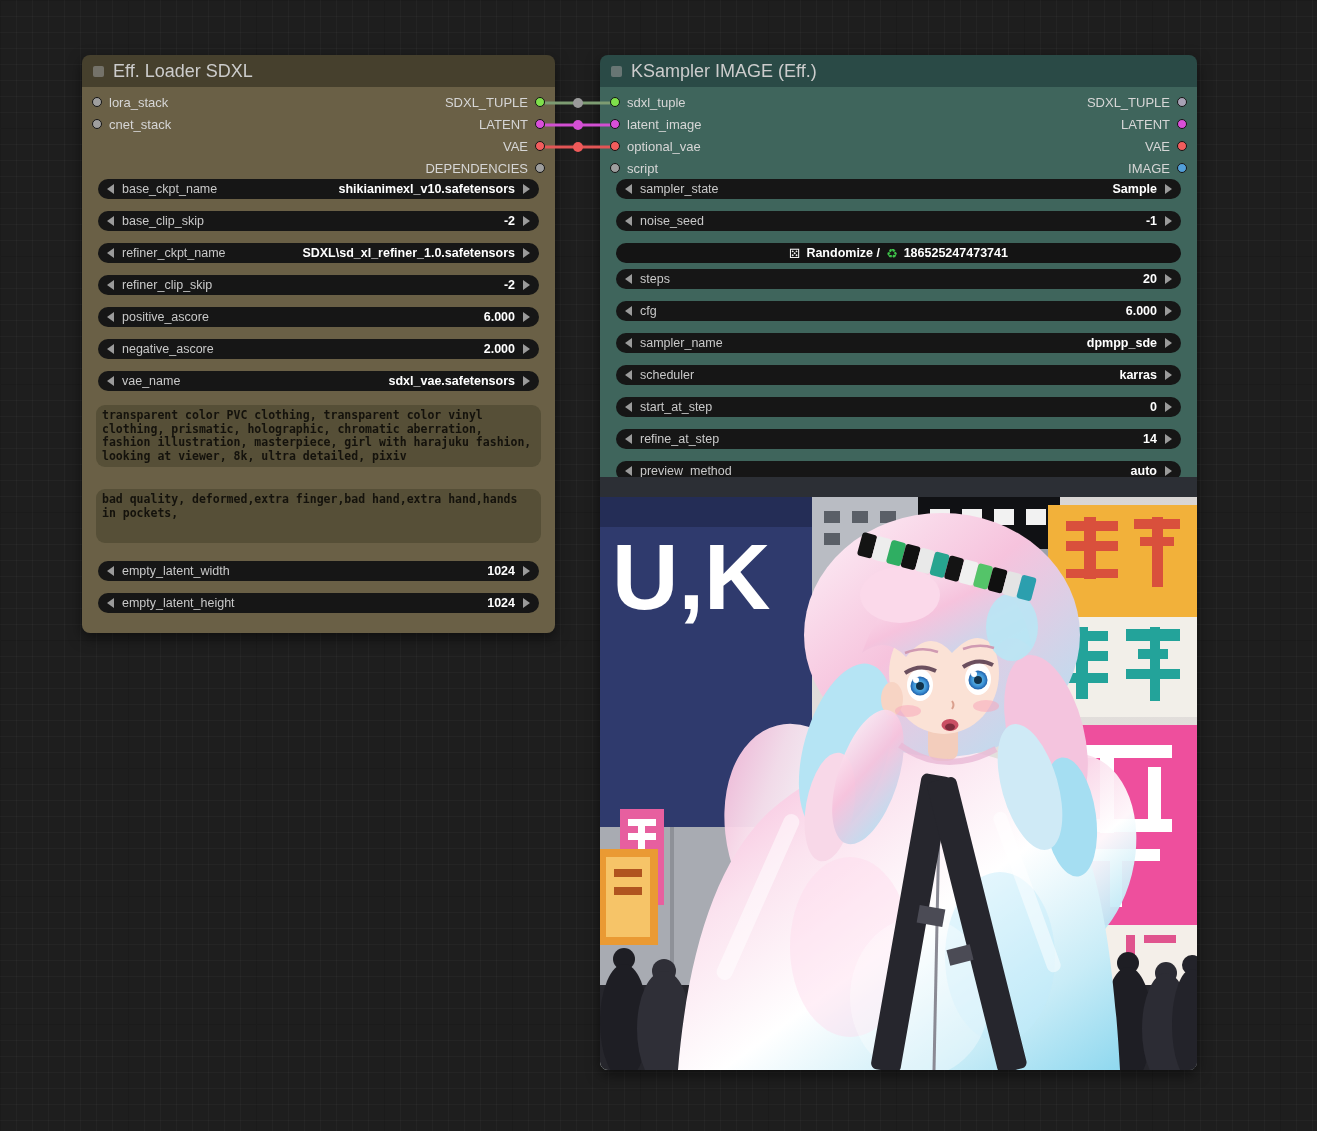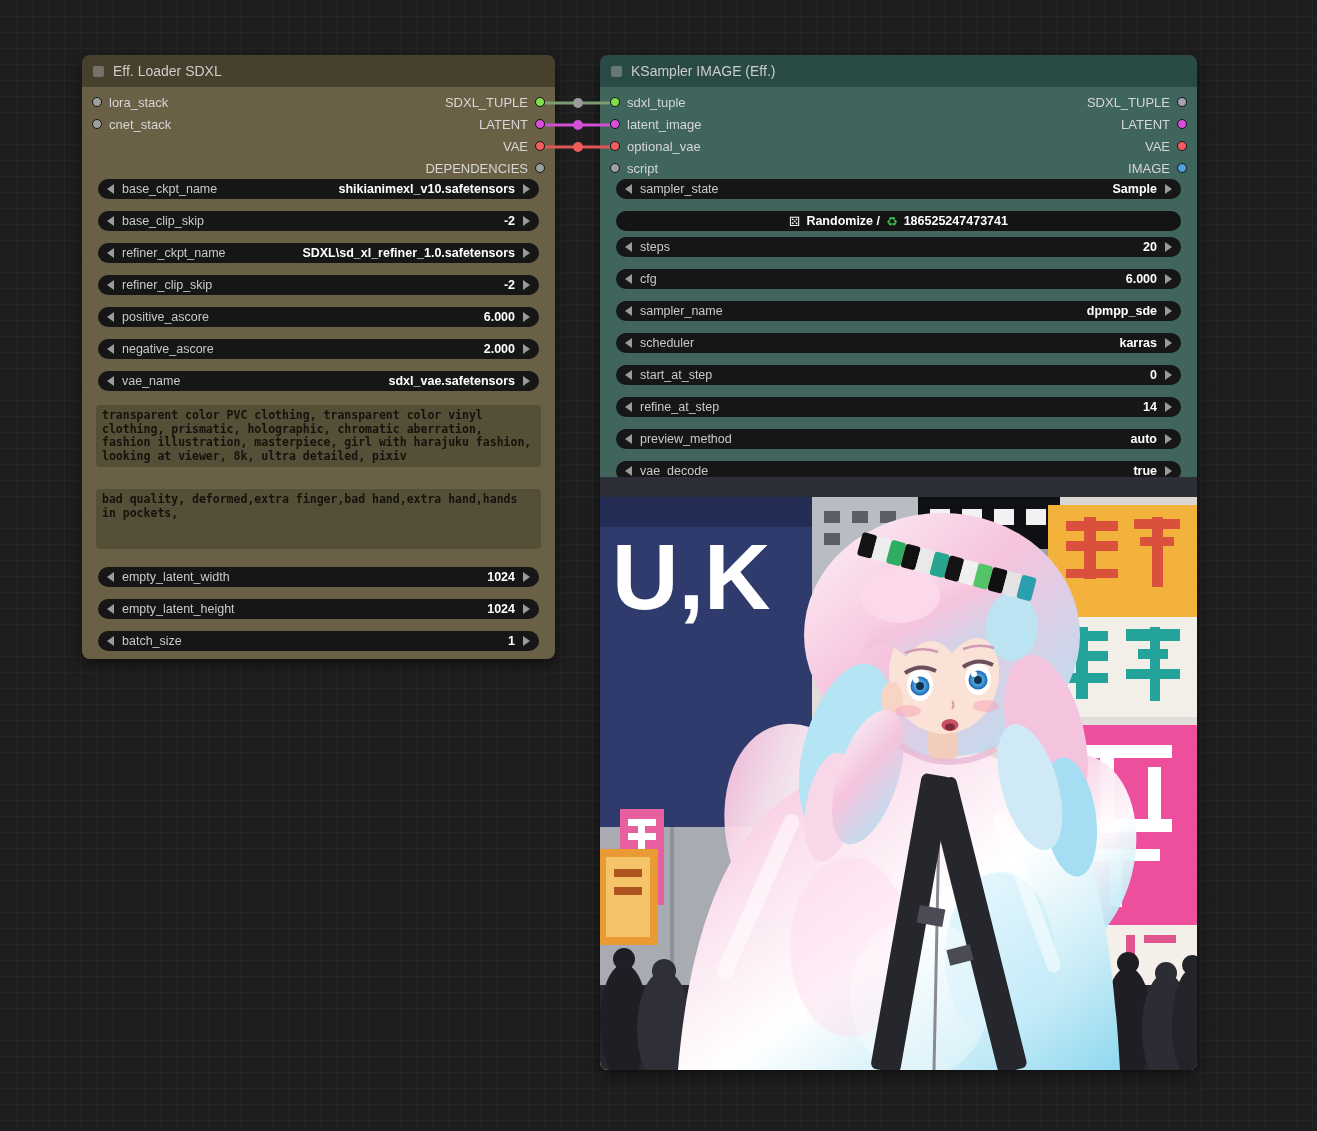--- a/index.html
+++ b/index.html
@@ -9,34 +9,34 @@
     background-color:#1e1e1e;
     background-image:
       linear-gradient(rgba(255,255,255,.028) 1px, transparent 1px),
       linear-gradient(90deg, rgba(255,255,255,.028) 1px, transparent 1px),
       linear-gradient(rgba(0,0,0,.30) 1px, transparent 1px),
       linear-gradient(90deg, rgba(0,0,0,.30) 1px, transparent 1px);
     background-size:16px 16px,16px 16px,128px 128px,128px 128px;
     font-family:"Liberation Sans","DejaVu Sans",sans-serif;
   }
   .node{position:absolute;border-radius:8px;box-shadow:0 5px 14px rgba(0,0,0,.5);overflow:hidden;}
-  .node-title{height:32px;display:flex;align-items:center;gap:9px;padding:0 11px;font-size:14px;color:#cccccc;}
+  .node-title{height:32px;display:flex;align-items:center;gap:9px;padding:0 11px;font-size:18px;color:#cccccc;}
   .collapse-box{width:11px;height:11px;border-radius:2px;background:#9a9a9a;opacity:.55;flex:0 0 auto;}
   .node-body{position:relative;padding:4px 10px 8px;}
   .slots{display:flex;justify-content:space-between;}
   .slot-col{display:flex;flex-direction:column;}
   .slot-row{height:22px;display:flex;align-items:center;gap:7px;font-size:13px;color:#d6d6d6;}
   .slot-row.out{justify-content:flex-end;}
   .dot{width:10px;height:10px;border-radius:50%;border:1px solid #141414;flex:0 0 auto;}
   .widget{height:20px;border-radius:10px;background:#161616;display:flex;align-items:center;
           padding:0 9px;gap:8px;margin:0 6px 12px;color:#c9c9c9;font-size:12.5px;}
   .widget .wvalue{margin-left:auto;color:#ffffff;font-weight:bold;}
   .tri-l{width:0;height:0;border-top:5px solid transparent;border-bottom:5px solid transparent;border-right:7px solid #9b9b9b;flex:0 0 auto;}
   .tri-r{width:0;height:0;border-top:5px solid transparent;border-bottom:5px solid transparent;border-left:7px solid #9b9b9b;flex:0 0 auto;}
-  .prompt-box{margin:0 4px;border-radius:4px;padding:4px 6px;
+  .prompt-box{margin:0 4px;border-radius:9px;padding:4px 6px;
     font-family:"DejaVu Sans Mono","Liberation Mono",monospace;font-size:11.5px;font-weight:bold;
     color:#14120c;line-height:1.18;overflow:hidden;}
   .seed-btn{height:20px;border-radius:10px;background:#141414;display:flex;align-items:center;justify-content:center;
     gap:6px;margin:0 6px 6px;color:#ffffff;font-weight:bold;font-size:12.5px;}
   .seed-btn .dice{color:#f0f0f0;font-size:13px;}
   .seed-btn .recycle{color:#3ec24a;font-size:13px;}
   .preview{position:absolute;left:0;right:0;bottom:0;height:593px;}
   .preview svg{display:block;width:100%;height:100%;}
   .wires{position:absolute;inset:0;pointer-events:none;z-index:6;}
 </style>
@@ -119,38 +119,32 @@
         <span class="tri-r"></span>
       </div>
       <div class="widget">
         <span class="tri-l"></span>
         <span class="wlabel">vae_name</span>
         <span class="wvalue">sdxl_vae.safetensors</span>
         <span class="tri-r"></span>
       </div>
 
       <div class="prompt-box" style="margin-top: 14px; height: 62px; background: rgb(86, 79, 55);">transparent color PVC clothing, transparent color vinyl clothing, prismatic, holographic, chromatic aberration, fashion illustration, masterpiece, girl with harajuku fashion, looking at viewer, 8k, ultra detailed, pixiv</div>
-      <div class="prompt-box" style="margin-top: 22px; height: 60px; background: rgb(86, 79, 55);">bad quality, deformed,extra finger,bad hand,extra hand,hands in pockets,</div>
+      <div class="prompt-box" style="margin-top: 22px; height: 54px; background: rgb(86, 79, 55);">bad quality, deformed,extra finger,bad hand,extra hand,hands in pockets,</div>
 
       <div class="widget" style="margin-top:18px;">
         <span class="tri-l"></span>
         <span class="wlabel">empty_latent_width</span>
         <span class="wvalue">1024</span>
         <span class="tri-r"></span>
       </div>
       <div class="widget">
         <span class="tri-l"></span>
         <span class="wlabel">empty_latent_height</span>
         <span class="wvalue">1024</span>
-        <span class="tri-r"></span>
-      </div>
-      <div class="widget" style="margin-bottom:0;">
-        <span class="tri-l"></span>
-        <span class="wlabel">batch_size</span>
-        <span class="wvalue">1</span>
         <span class="tri-r"></span>
       </div>
     </div>
   </div>
 
   <div class="node" style="left:600px;top:55px;width:597px;height:1015px;">
     <div class="node-title" style="background: rgb(42, 74, 70);">
       <span class="collapse-box"></span>
       <span>KSampler IMAGE (Eff.)</span>
     </div>
@@ -191,20 +185,26 @@
             <span>IMAGE</span>
             <span class="dot" style="background: rgb(82, 159, 217);"></span>
           </div>
         </div>
       </div>
 
       <div class="widget">
         <span class="tri-l"></span>
         <span class="wlabel">sampler_state</span>
         <span class="wvalue">Sample</span>
+        <span class="tri-r"></span>
+      </div>
+      <div class="widget">
+        <span class="tri-l"></span>
+        <span class="wlabel">noise_seed</span>
+        <span class="wvalue">-1</span>
         <span class="tri-r"></span>
       </div>
 
       <div class="seed-btn">
         <span class="dice">⚄</span>
         <span>Randomize /</span>
         <span class="recycle">♻</span>
         <span>186525247473741</span>
       </div>
 

